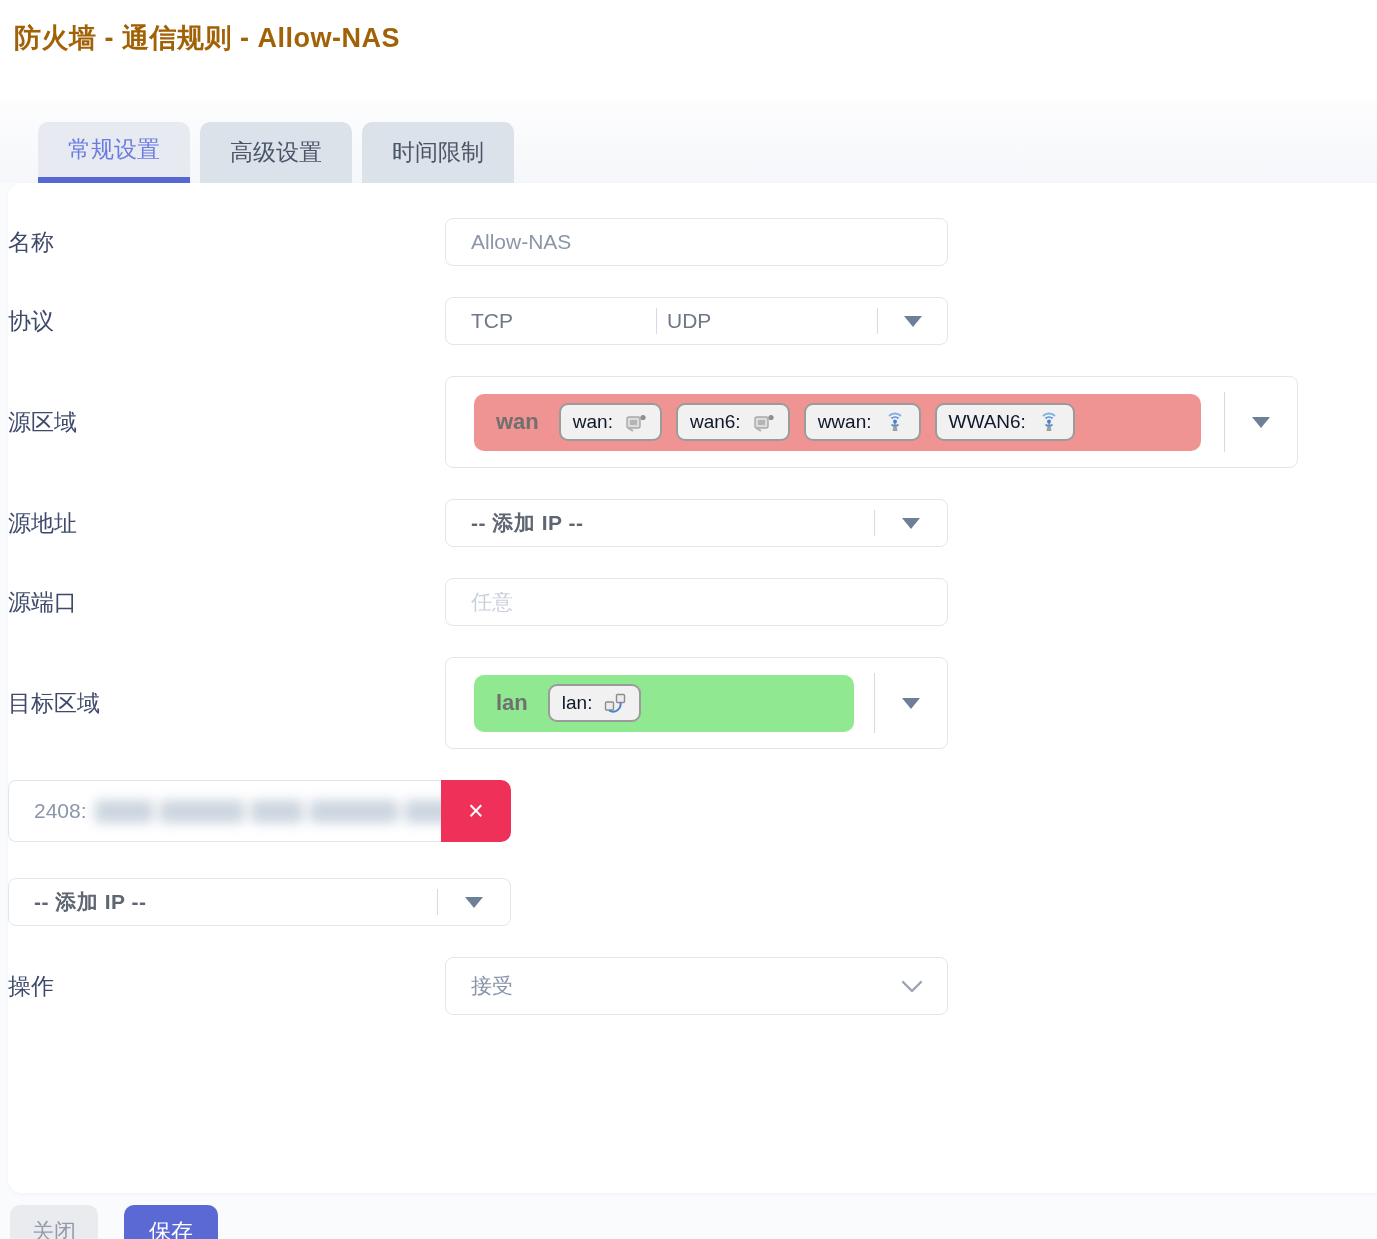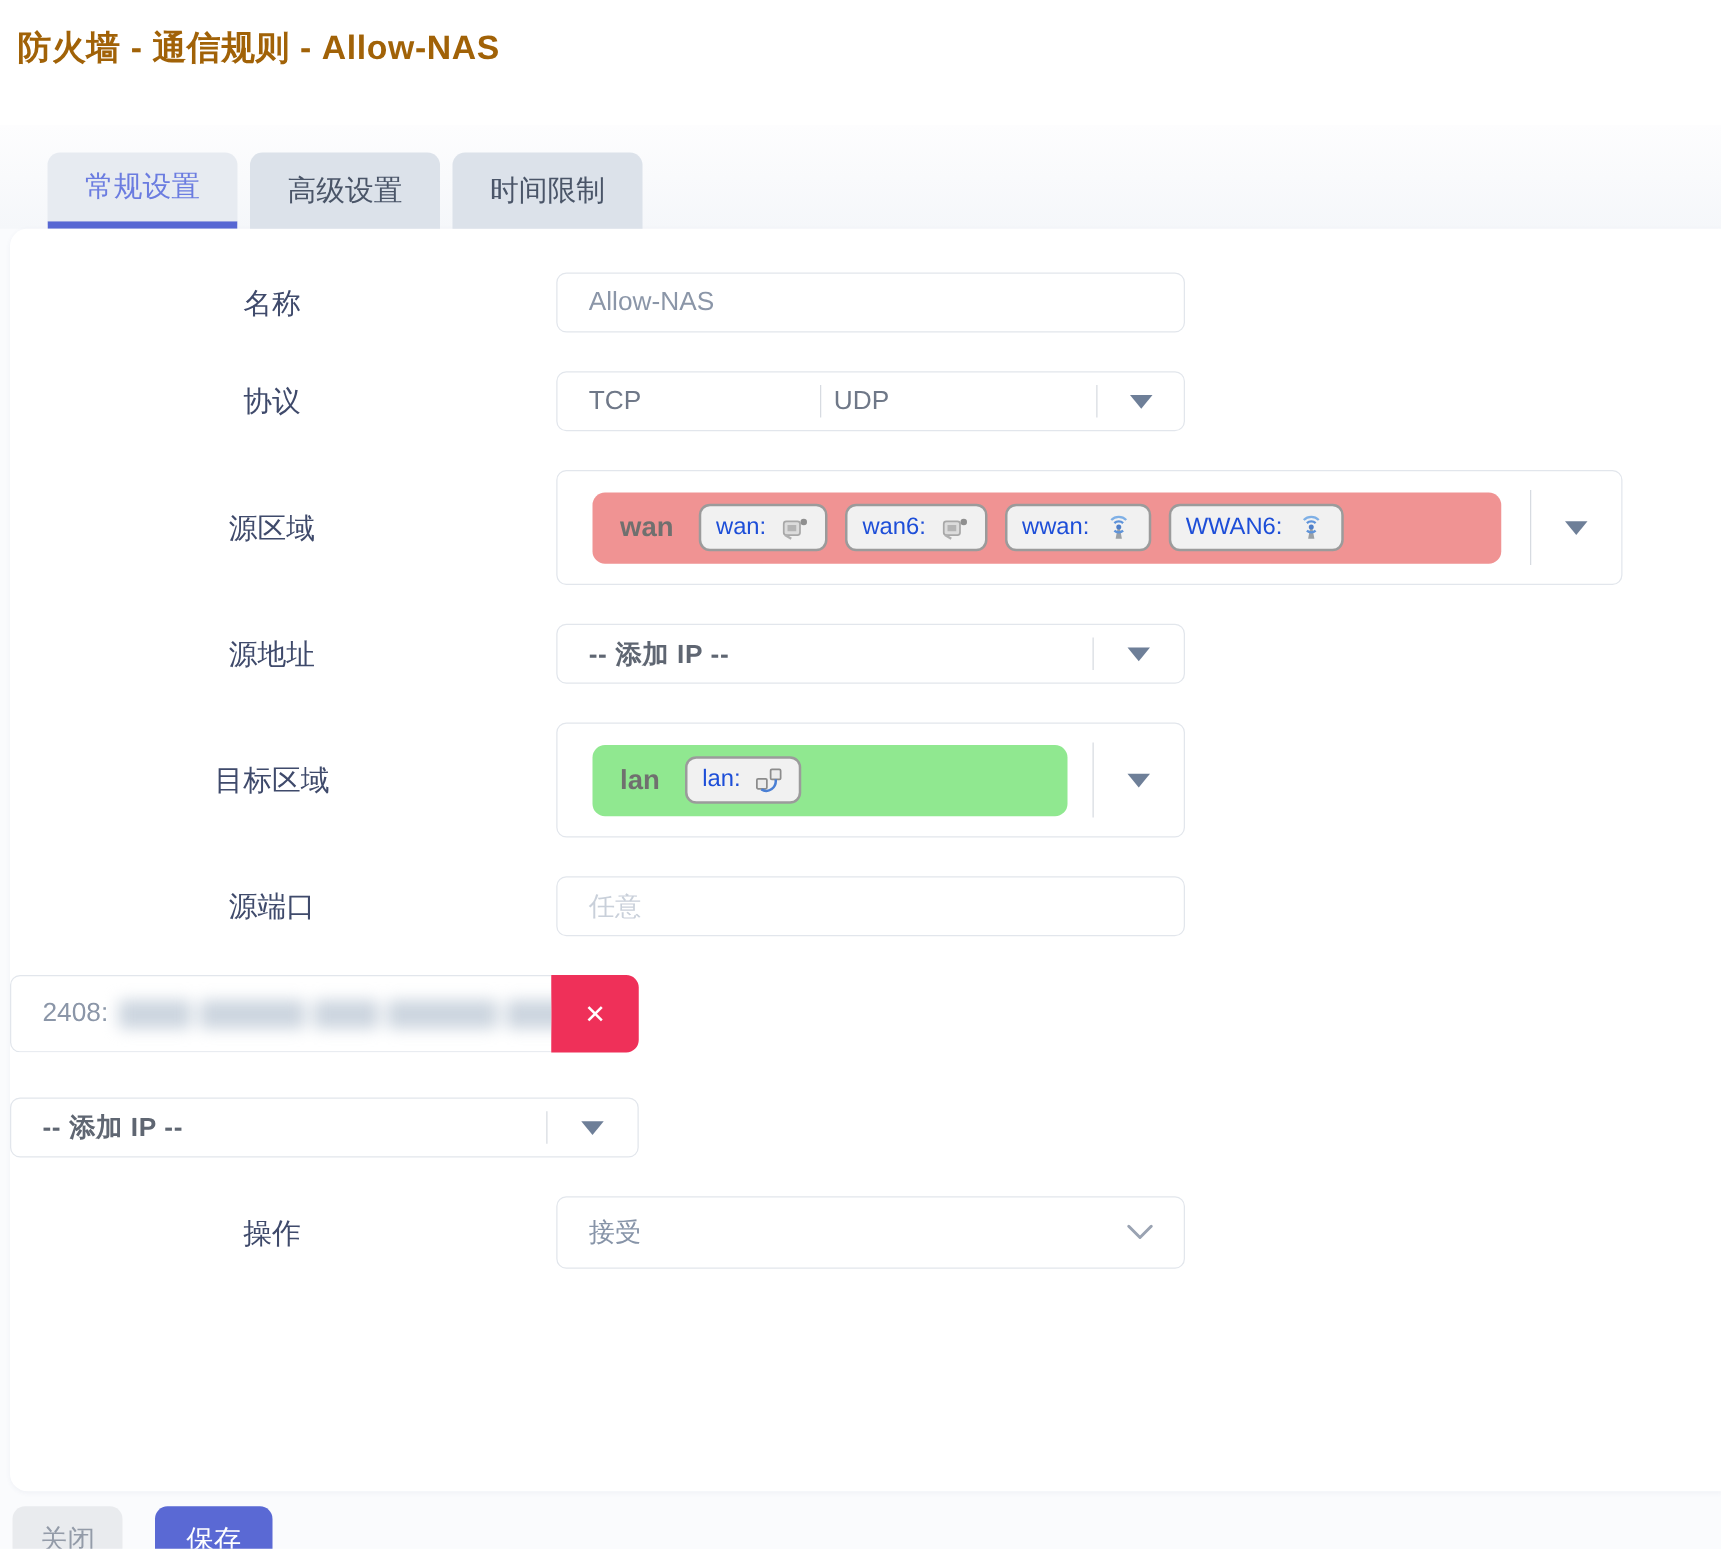--- a/index.html
+++ b/index.html
@@ -36,21 +36,21 @@
     background: #fff; margin-left: 8px; height: 1010px;
     border-radius: 14px 0 0 14px;
     box-shadow: 0 1px 4px rgba(70, 90, 130, .06);
     padding-top: 35px;
   }
 
   
   .row { display: flex; align-items: center; margin-bottom: 31px; }
   .row.top { align-items: flex-start; }
   .field-label {
-    flex: 0 0 437px; text-align: center; padding-right: 18px;
+    flex: 0 0 437px; text-align: left; padding-right: 18px;
     font-size: 23px; color: #3f4a6b;
   }
   .row.top .field-label { line-height: 62px; }
 
   .field {
     width: 503px; height: 48px;
     border: 1px solid #e2e6ec; border-radius: 8px;
     display: flex; align-items: center;
     font-size: 21px; background: #fff;
   }
@@ -80,21 +80,21 @@
     display: flex; align-items: center;
     margin-left: 28px; padding: 0 14px;
   }
   .zone-badge.wan-zone { background: #f09393; width: 727px; }
   .zone-badge.lan-zone { background: #90e890; width: 380px; }
   .zone-name { font-weight: 700; font-size: 22px; color: #70706f; margin: 0 6px 0 8px; }
   .iface-chip {
     height: 38px; margin-left: 14px; padding: 0 12px;
     background: #f1f1f1; border: 2px solid #9b9b9b; border-radius: 9px;
     display: inline-flex; align-items: center; gap: 11px;
-    color: #1d4ed8; font-size: 19px; white-space: nowrap;
+    color: #0f172a; font-size: 19px; white-space: nowrap;
   }
   .iface-chip svg { display: block; }
   .zone-field-end { margin-left: auto; display: flex; align-items: center; height: 100%; }
   .zone-field-end .vdiv { height: 66%; }
   .zone-field-end .dd-arrow-box { width: 72px; flex: none; }
 
   
   .dest-group { display: flex; flex-direction: column; gap: 36px; }
   .combo { width: 503px; height: 62px; display: flex; }
   .combo-input {
@@ -241,20 +241,27 @@
     <div class="field">
       <span class="addip-value" style="flex:1">-- 添加 IP --</span>
       <div class="vdiv"></div>
       <div class="dd-arrow-box" style="flex:none;width:72px">
         <span class="tri-down"></span>
       </div>
     </div>
   </div>
 
   <div class="row">
+    <div class="field-label">源端口</div>
+    <div class="field">
+      <span class="placeholder-value">任意</span>
+    </div>
+  </div>
+
+  <div class="row">
     <div class="field-label">目标区域</div>
     <div class="field tall">
       <div class="zone-badge lan-zone">
         <span class="zone-name">lan</span>
         <span class="iface-chip">
           <span>lan:</span>
           <span>
             <svg width="24" height="24" viewBox="0 0 24 24">
               <rect x="2.5" y="11" width="8" height="8" rx="1" fill="#ececec" stroke="#8c8c8c" stroke-width="1.4"></rect>
               <rect x="13.5" y="3.5" width="8" height="8" rx="1" fill="#ececec" stroke="#8c8c8c" stroke-width="1.4"></rect>
@@ -262,27 +269,20 @@
             </svg>
           </span>
         </span>
       </div>
       <div class="zone-field-end">
         <div class="vdiv"></div>
         <div class="dd-arrow-box">
           <span class="tri-down"></span>
         </div>
       </div>
-    </div>
-  </div>
-
-  <div class="row">
-    <div class="field-label">源端口</div>
-    <div class="field">
-      <span class="placeholder-value">任意</span>
     </div>
   </div>
 
   <div class="row top">
     <div class="dest-group">
       <div class="combo">
         <div class="combo-input">
           <span class="text-value">2408:</span>
           <span class="redact-strip">
             <i style="width:58px"></i>

